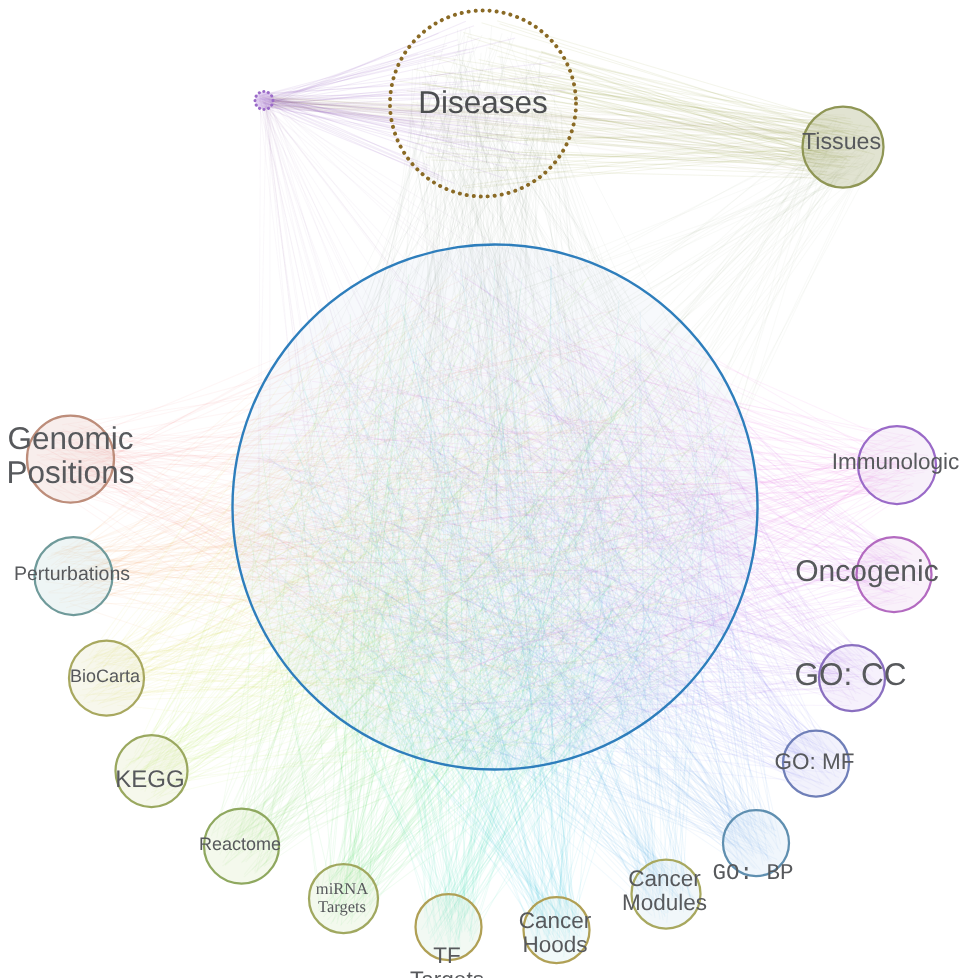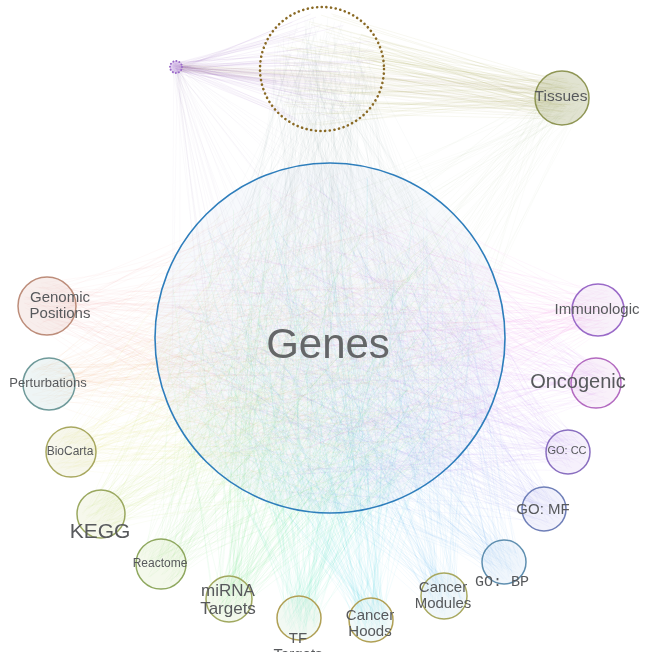--- a/index.html
+++ b/index.html
@@ -1759,35 +1759,35 @@
         <circle cx="371" cy="620" r="22" fill="#d0ecec" fill-opacity="0.3" stroke="#b0a055" stroke-width="1.5"></circle>
         <circle cx="444" cy="596" r="23" fill="#d0e4f0" fill-opacity="0.3" stroke="#a8a85f" stroke-width="1.5"></circle>
         <circle cx="504" cy="562" r="22" fill="#cce0f4" fill-opacity="0.3" stroke="#5f8fb0" stroke-width="1.5"></circle>
         <circle cx="544" cy="509" r="22" fill="#d4d4f4" fill-opacity="0.3" stroke="#6f7fb8" stroke-width="1.5"></circle>
         <circle cx="568" cy="452" r="22" fill="#e0d0f4" fill-opacity="0.3" stroke="#8a6fc0" stroke-width="1.5"></circle>
         <circle cx="596" cy="383" r="25" fill="#ecd0f0" fill-opacity="0.3" stroke="#b36ac0" stroke-width="1.5"></circle>
         <circle cx="598" cy="310" r="26" fill="#e8d0f0" fill-opacity="0.3" stroke="#9a6ac8" stroke-width="1.5"></circle>
       </g>
     </svg>
   <div class="labels-layer" id="labels-layer">
-      <div class="node-label" style="left: 328px; top: 344px; font-size: 42px; color: rgb(100, 102, 104);">Genes</div>
+      <div class="node-label" style="left: 322px; top: 70px; font-size: 21px; color: rgb(76, 78, 80);">Diseases</div>
       <div class="node-label" style="left: 561px; top: 96px; font-size: 15.5px; text-align: center;">Tissues</div>
-      <div class="node-label" style="left: 60px; top: 305px; font-size: 15px;">Genomic
+      <div class="node-label" style="left: 47px; top: 305px; font-size: 21px;">Genomic
 Positions</div>
       <div class="node-label" style="left: 48px; top: 383px; font-size: 13px;">Perturbations</div>
       <div class="node-label" style="left: 70px; top: 451px; font-size: 12px;">BioCarta</div>
-      <div class="node-label" style="left: 100px; top: 531px; font-size: 21px;">KEGG</div>
+      <div class="node-label" style="left: 100px; top: 520px; font-size: 16px;">KEGG</div>
       <div class="node-label" style="left: 160px; top: 563px; font-size: 12px;">Reactome</div>
-      <div class="node-label" style="left: 228px; top: 600px; font-size: 17px;">miRNA
+      <div class="node-label" style="left: 228px; top: 600px; font-size: 11px; font-family: Liberation Serif, serif;">miRNA
 Targets</div>
       <div class="node-label" style="left: 298px; top: 646px; font-size: 15px;">TF
 Targets</div>
       <div class="node-label" style="left: 370px; top: 623px; font-size: 15px;">Cancer
 Hoods</div>
       <div class="node-label" style="left: 443px; top: 595px; font-size: 15px;">Cancer
 Modules</div>
       <div class="node-label" style="left: 502px; top: 583px; font-size: 15px; font-family: Liberation Mono, monospace;">GO: BP</div>
       <div class="node-label" style="left: 543px; top: 509px; font-size: 15px;">GO: MF</div>
-      <div class="node-label" style="left: 567px; top: 451px; font-size: 11px;">GO: CC</div>
+      <div class="node-label" style="left: 567px; top: 451px; font-size: 21px;">GO: CC</div>
       <div class="node-label" style="left: 578px; top: 382px; font-size: 20px;">Oncogenic</div>
       <div class="node-label" style="left: 597px; top: 309px; font-size: 15px;">Immunologic</div>
     </div>
 </div>
 
 </body></html>

